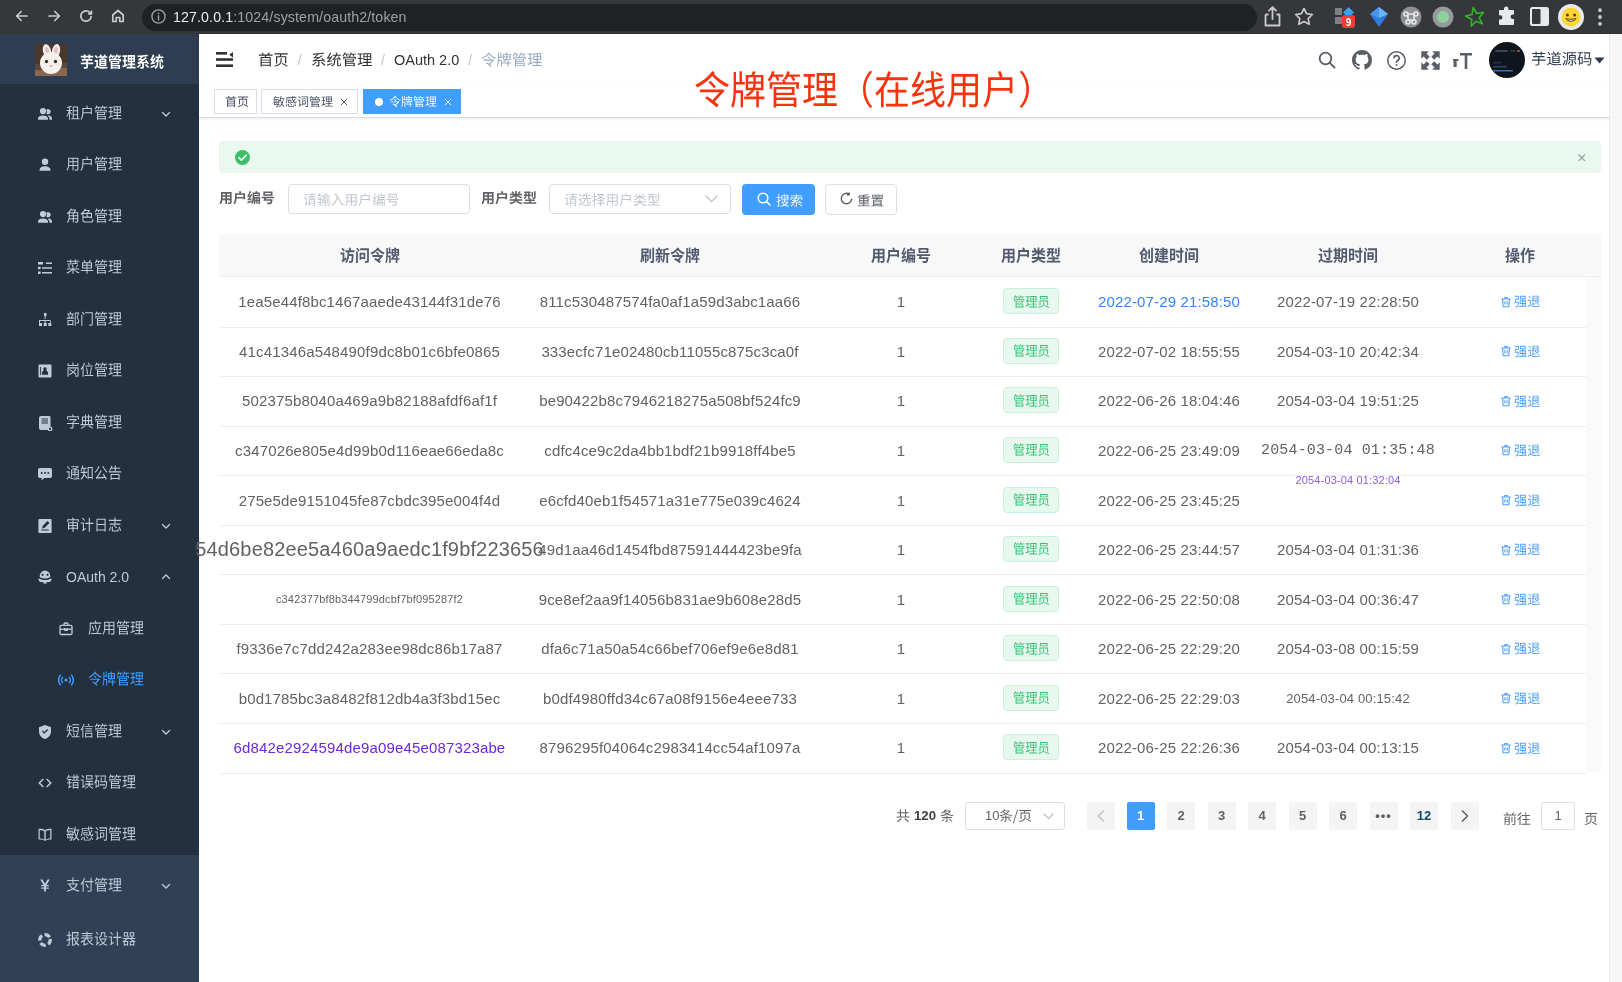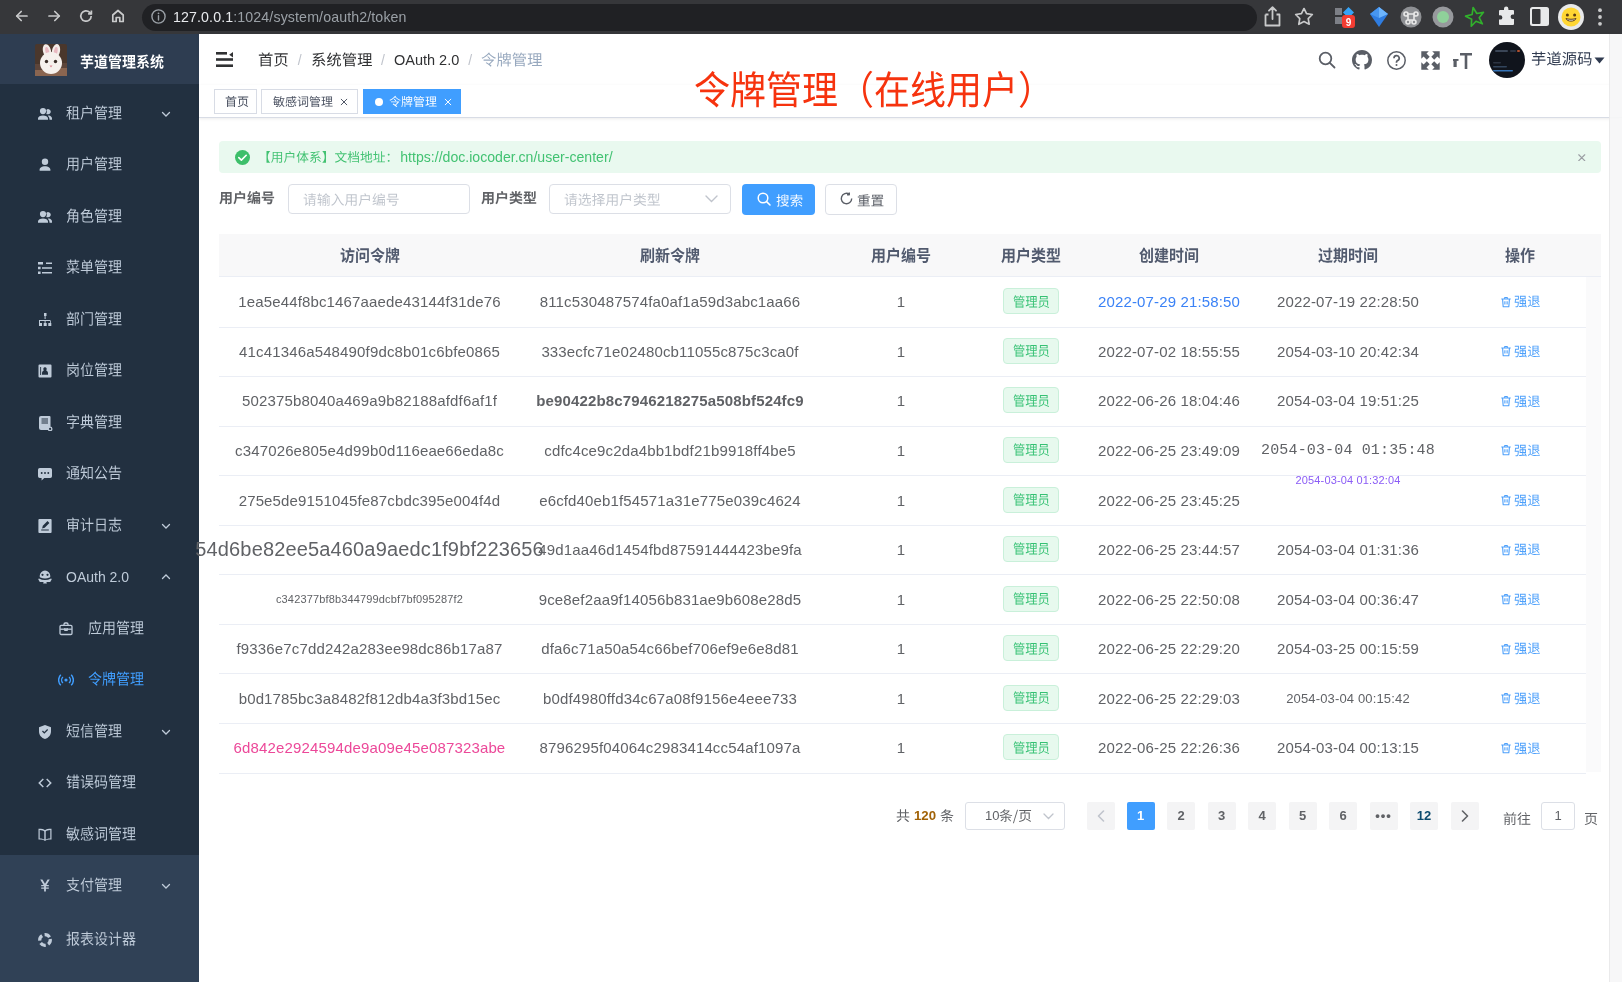--- a/index.html
+++ b/index.html
@@ -516,36 +516,20 @@
         <use href="#gr7ebf" x="6000"></use>
         <use href="#gr7528" x="7000"></use>
         <use href="#gr6237" x="8000"></use>
         <use href="#grff09" x="9000"></use>
       </svg></div>
     <div class="abs" style="left:219px;top:140.5px;width:1382px;height:32px;background:#e9f9ef;border-radius:4px;"></div>
     <svg class="abs" style="left:235px;top:149.5px;" width="15" height="15" viewBox="0 0 15 15">
       <circle cx="7.5" cy="7.5" r="7.5" fill="#3dbf6a"></circle>
       <path d="M3.8 7.6L6.4 10.1L11.2 5.3" fill="none" stroke="#fff" stroke-width="1.6" stroke-linecap="round" stroke-linejoin="round"></path>
     </svg>
-    <div class="abs flex" style="left:258px;top:143px;height:27px;">
-      <svg class="zh" style="vertical-align:middle;" width="140.25" height="15.94" viewBox="0 -1000 11000 1250" fill="#42c272">
-        <use href="#gr3010" x="0"></use>
-        <use href="#gr7528" x="1000"></use>
-        <use href="#gr6237" x="2000"></use>
-        <use href="#gr4f53" x="3000"></use>
-        <use href="#gr7cfb" x="4000"></use>
-        <use href="#gr3011" x="5000"></use>
-        <use href="#gr6587" x="6000"></use>
-        <use href="#gr6863" x="7000"></use>
-        <use href="#gr5730" x="8000"></use>
-        <use href="#gr5740" x="9000"></use>
-        <use href="#grff1a" x="10000"></use>
-      </svg>
-      <span style="color:#42c272;font-size:14.1px;margin-left:2px;">https://doc.iocoder.cn/user-center/</span>
-    </div>
     <svg class="abs" style="left:1578px;top:153.5px;" width="7.5" height="7.5" viewBox="0 0 10 10" stroke="#9b9ea3" stroke-width="1.5" stroke-linecap="round">
       <path d="M1 1L9 9M9 1L1 9"></path>
     </svg>
     <div class="abs" style="left:219px;top:188px;"><svg class="zh" style="vertical-align:middle;" width="55.95" height="17.48" viewBox="0 -1000 4000 1250" fill="#606266">
         <use href="#gb7528" x="0"></use>
         <use href="#gb6237" x="1000"></use>
         <use href="#gb7f16" x="2000"></use>
         <use href="#gb53f7" x="3000"></use>
       </svg></div>
     <div class="abs" style="left:288px;top:184px;width:182px;height:30px;background:#fff;border:1px solid #dcdfe6;border-radius:4px;"></div>
@@ -692,21 +676,21 @@
         <path d="M1.5 3.5h11M5.5 3.5V1.8h3v1.7M3 3.5l.7 9h6.6l.7-9" stroke-linejoin="round"></path>
         <path d="M5.7 6v4M8.3 6v4"></path>
       </svg>
       <svg class="zh" style="vertical-align:middle;" width="26.50" height="16.56" viewBox="0 -1000 2000 1250" fill="#4da0fb">
         <use href="#gr5f3a" x="0"></use>
         <use href="#gr9000" x="1000"></use>
       </svg>
     </div>
     <div class="abs" style="left:219px;top:425.68px;width:1367px;height:1px;background:#ebeef5;"></div>
     <div class="abs flex" style="left:369.50px;top:390.90px;width:300px;height:20px;justify-content:center;margin-left:-150px;font-size:15px;color:#606266;letter-spacing:0.15px;">502375b8040a469a9b82188afdf6af1f</div>
-    <div class="abs flex" style="left:670.00px;top:390.90px;width:300px;height:20px;justify-content:center;margin-left:-150px;font-size:15px;color:#606266;letter-spacing:0.15px;font-weight:bold;">be90422b8c7946218275a508bf524fc9</div>
+    <div class="abs flex" style="left:670.00px;top:390.90px;width:300px;height:20px;justify-content:center;margin-left:-150px;font-size:15px;color:#606266;letter-spacing:0.15px;">be90422b8c7946218275a508bf524fc9</div>
     <div class="abs flex" style="left:901.00px;top:390.90px;width:300px;height:20px;justify-content:center;margin-left:-150px;font-size:15px;color:#606266;letter-spacing:0.15px;">1</div>
     <div class="abs flex" style="left:1003.00px;top:387.40px;width:56px;height:26px;background:#e7f9ee;border:1px solid #c9f0da;border-radius:4px;justify-content:center;">
       <svg class="zh" style="vertical-align:middle;transform:scaleY(1.1);" width="36.90" height="15.38" viewBox="0 -1000 3000 1250" fill="#35c173">
         <use href="#gr7ba1" x="0"></use>
         <use href="#gr7406" x="1000"></use>
         <use href="#gr5458" x="2000"></use>
       </svg>
     </div>
     <div class="abs flex" style="left:1169.00px;top:390.90px;width:300px;height:20px;justify-content:center;margin-left:-150px;font-size:15px;color:#606266;letter-spacing:0.15px;">2022-06-26 18:04:46</div>
     <div class="abs flex" style="left:1348.00px;top:390.90px;width:300px;height:20px;justify-content:center;margin-left:-150px;font-size:15px;color:#606266;letter-spacing:0.15px;">2054-03-04 19:51:25</div>
@@ -817,21 +801,21 @@
     <div class="abs flex" style="left:670.00px;top:638.70px;width:300px;height:20px;justify-content:center;margin-left:-150px;font-size:15px;color:#606266;letter-spacing:0.15px;">dfa6c71a50a54c66bef706ef9e6e8d81</div>
     <div class="abs flex" style="left:901.00px;top:638.70px;width:300px;height:20px;justify-content:center;margin-left:-150px;font-size:15px;color:#606266;letter-spacing:0.15px;">1</div>
     <div class="abs flex" style="left:1003.00px;top:635.20px;width:56px;height:26px;background:#e7f9ee;border:1px solid #c9f0da;border-radius:4px;justify-content:center;">
       <svg class="zh" style="vertical-align:middle;transform:scaleY(1.1);" width="36.90" height="15.38" viewBox="0 -1000 3000 1250" fill="#35c173">
         <use href="#gr7ba1" x="0"></use>
         <use href="#gr7406" x="1000"></use>
         <use href="#gr5458" x="2000"></use>
       </svg>
     </div>
     <div class="abs flex" style="left:1169.00px;top:638.70px;width:300px;height:20px;justify-content:center;margin-left:-150px;font-size:15px;color:#606266;letter-spacing:0.15px;">2022-06-25 22:29:20</div>
-    <div class="abs flex" style="left:1348.00px;top:638.70px;width:300px;height:20px;justify-content:center;margin-left:-150px;font-size:15px;color:#606266;letter-spacing:0.15px;">2054-03-25 00:15:59</div>
+    <div class="abs flex" style="left:1348.00px;top:638.70px;width:300px;height:20px;justify-content:center;margin-left:-150px;font-size:15px;color:#606266;letter-spacing:0.15px;">2054-03-08 00:15:59</div>
     <div class="abs flex" style="left:1520.50px;top:638.70px;width:100px;height:20px;justify-content:center;margin-left:-50px;">
       <svg style="margin-right:2px;" width="12" height="12" viewBox="0 0 14 14" fill="none" stroke="#4da0fb" stroke-width="1.3">
         <path d="M1.5 3.5h11M5.5 3.5V1.8h3v1.7M3 3.5l.7 9h6.6l.7-9" stroke-linejoin="round"></path>
         <path d="M5.7 6v4M8.3 6v4"></path>
       </svg>
       <svg class="zh" style="vertical-align:middle;" width="26.50" height="16.56" viewBox="0 -1000 2000 1250" fill="#4da0fb">
         <use href="#gr5f3a" x="0"></use>
         <use href="#gr9000" x="1000"></use>
       </svg>
     </div>
@@ -852,21 +836,21 @@
       <svg style="margin-right:2px;" width="12" height="12" viewBox="0 0 14 14" fill="none" stroke="#4da0fb" stroke-width="1.3">
         <path d="M1.5 3.5h11M5.5 3.5V1.8h3v1.7M3 3.5l.7 9h6.6l.7-9" stroke-linejoin="round"></path>
         <path d="M5.7 6v4M8.3 6v4"></path>
       </svg>
       <svg class="zh" style="vertical-align:middle;" width="26.50" height="16.56" viewBox="0 -1000 2000 1250" fill="#4da0fb">
         <use href="#gr5f3a" x="0"></use>
         <use href="#gr9000" x="1000"></use>
       </svg>
     </div>
     <div class="abs" style="left:219px;top:772.60px;width:1367px;height:1px;background:#ebeef5;"></div>
-    <div class="abs flex" style="left:369.50px;top:737.82px;width:300px;height:20px;justify-content:center;margin-left:-150px;font-size:15px;color:#ec4899;letter-spacing:0.15px;">6d842e2924594de9a09e45e087323abe</div>
+    <div class="abs flex" style="left:369.50px;top:737.82px;width:300px;height:20px;justify-content:center;margin-left:-150px;font-size:15px;color:#6d28d9;letter-spacing:0.15px;">6d842e2924594de9a09e45e087323abe</div>
     <div class="abs flex" style="left:670.00px;top:737.82px;width:300px;height:20px;justify-content:center;margin-left:-150px;font-size:15px;color:#606266;letter-spacing:0.15px;">8796295f04064c2983414cc54af1097a</div>
     <div class="abs flex" style="left:901.00px;top:737.82px;width:300px;height:20px;justify-content:center;margin-left:-150px;font-size:15px;color:#606266;letter-spacing:0.15px;">1</div>
     <div class="abs flex" style="left:1003.00px;top:734.32px;width:56px;height:26px;background:#e7f9ee;border:1px solid #c9f0da;border-radius:4px;justify-content:center;">
       <svg class="zh" style="vertical-align:middle;transform:scaleY(1.1);" width="36.90" height="15.38" viewBox="0 -1000 3000 1250" fill="#35c173">
         <use href="#gr7ba1" x="0"></use>
         <use href="#gr7406" x="1000"></use>
         <use href="#gr5458" x="2000"></use>
       </svg>
     </div>
     <div class="abs flex" style="left:1169.00px;top:737.82px;width:300px;height:20px;justify-content:center;margin-left:-150px;font-size:15px;color:#606266;letter-spacing:0.15px;">2022-06-25 22:26:36</div>
@@ -878,21 +862,21 @@
       </svg>
       <svg class="zh" style="vertical-align:middle;" width="26.50" height="16.56" viewBox="0 -1000 2000 1250" fill="#4da0fb">
         <use href="#gr5f3a" x="0"></use>
         <use href="#gr9000" x="1000"></use>
       </svg>
     </div>
     <div class="abs flex" style="left:896px;top:801.50px;height:28px;">
       <svg class="zh" style="vertical-align:middle;" width="13.99" height="17.49" viewBox="0 -1000 1000 1250" fill="#606266">
         <use href="#gr5171" x="0"></use>
       </svg>
-      <span style="font-size:13.2px;color:#a16207;font-weight:bold;margin:0 4px;">120</span>
+      <span style="font-size:13.2px;color:#404040;font-weight:bold;margin:0 4px;">120</span>
       <svg class="zh" style="vertical-align:middle;" width="13.99" height="17.49" viewBox="0 -1000 1000 1250" fill="#606266">
         <use href="#gr6761" x="0"></use>
       </svg>
     </div>
     <div class="abs" style="left:965px;top:801.50px;width:100px;height:28px;background:#fff;border:1px solid #dcdfe6;border-radius:3px;"></div>
     <div class="abs flex" style="left:985px;top:801.50px;height:28px;">
       <span style="font-size:13px;color:#606266;">10</span>
       <svg class="zh" style="vertical-align:middle;" width="32.96" height="17.23" viewBox="0 -1000 2392 1250" fill="#606266">
         <use href="#gr6761" x="0"></use>
         <use href="#gr002f" x="1000"></use>

